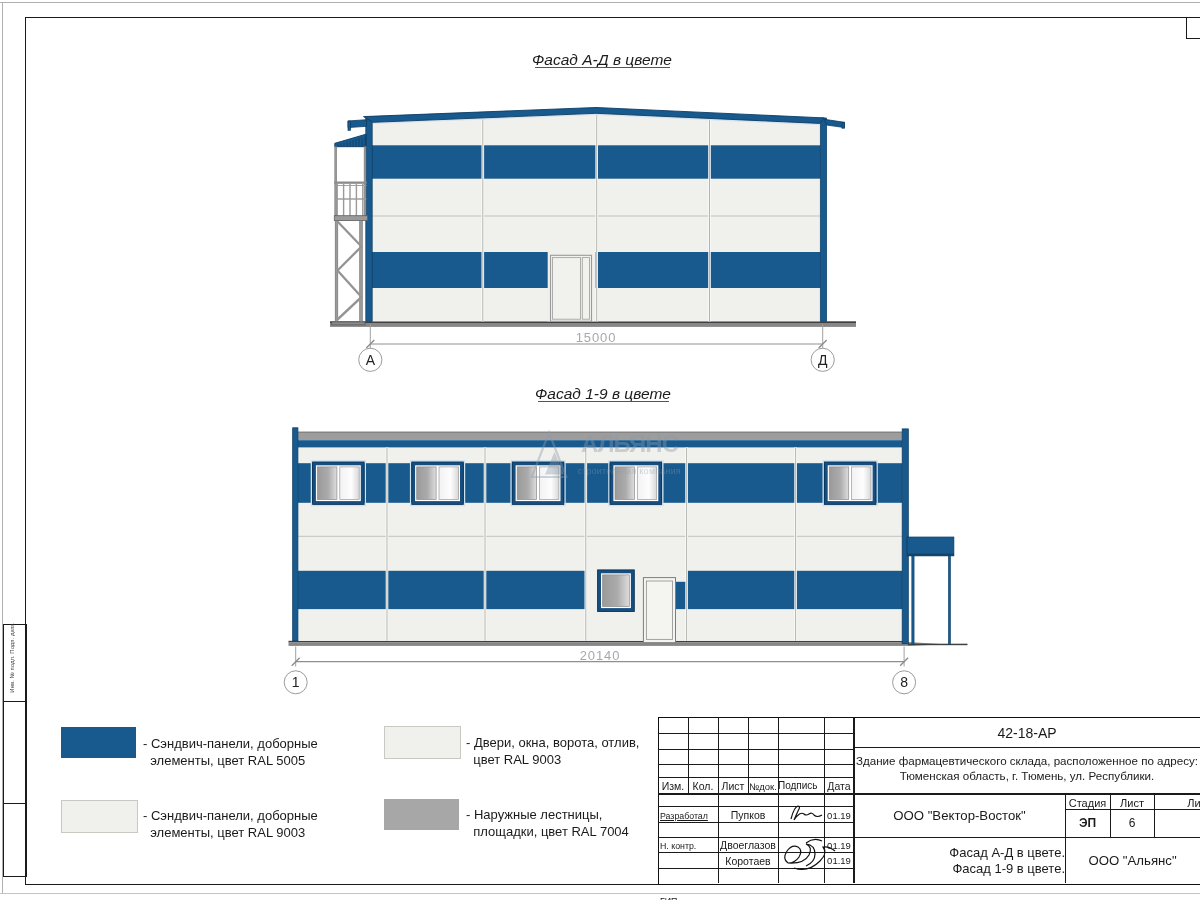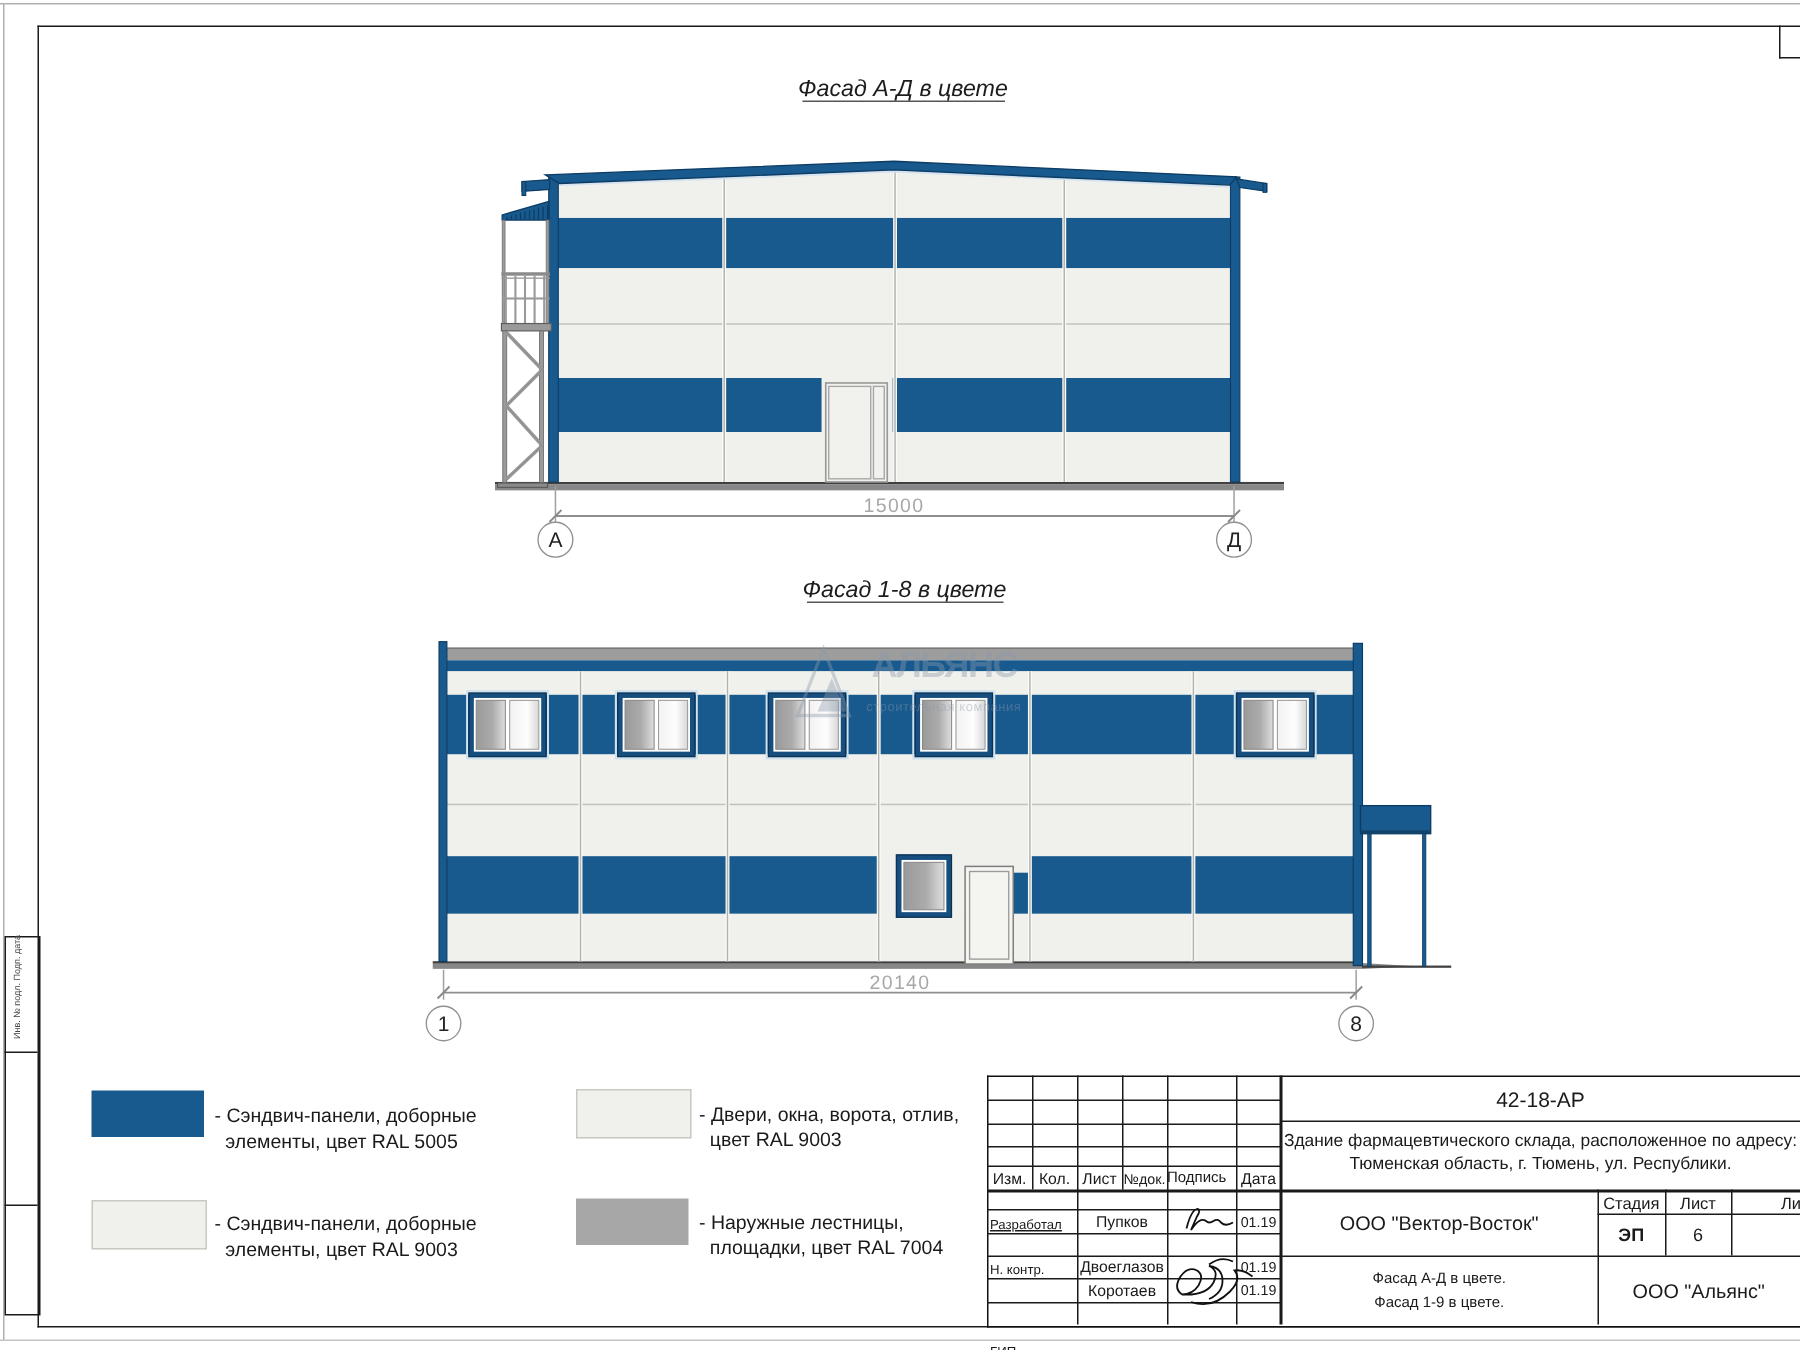--- a/index.html
+++ b/index.html
@@ -21,21 +21,21 @@
 
 <div class="abs" style="left:3px;top:624px;width:22px;height:251px;border:1.2px solid #1a1a1a;"></div>
 <div class="abs" style="left:3px;top:701px;width:22px;height:1.2px;background:#1a1a1a;"></div>
 <div class="abs" style="left:3px;top:803px;width:22px;height:1.2px;background:#1a1a1a;"></div>
 
 <div class="txt" style="left:-23px;top:655px;font-size:6px;color:#444;transform:rotate(-90deg);transform-origin:center;width:70px;text-align:center;">Инв. № подл. Подп. дата</div>
 
 <div class="txt" style="left:452px;top:50.5px;width:300px;text-align:center;font-size:15.5px;font-style:italic;color:#1c1c1c;">Фасад А-Д в цвете</div>
 <div class="abs" style="left:534.5px;top:66.6px;width:135px;height:1px;background:#555;"></div>
 
-<div class="txt" style="left:453px;top:385px;width:300px;text-align:center;font-size:15.5px;font-style:italic;color:#1c1c1c;">Фасад 1-8 в цвете</div>
+<div class="txt" style="left:453px;top:385px;width:300px;text-align:center;font-size:15.5px;font-style:italic;color:#1c1c1c;">Фасад 1-9 в цвете</div>
 <div class="abs" style="left:538px;top:401.4px;width:131px;height:1px;background:#555;"></div>
 
 <svg class="abs" style="left:0;top:0;" width="1200" height="900" viewBox="0 0 1200 900">
 
 <g>
       <rect x="330" y="321.3" width="526" height="1.7" fill="#404040"></rect>
 <rect x="330" y="323" width="526" height="3.9" fill="#878787"></rect>
     </g>
 
 <g>
@@ -401,15 +401,15 @@
 <div class="ln" style="left:1065px;top:793.2px;width:1.4px;height:90px;"></div>
 <div class="ln" style="left:1109.6px;top:793.2px;width:1.2px;height:44px;"></div>
 <div class="ln" style="left:1154.2px;top:793.2px;width:1.2px;height:44px;"></div>
 <div class="ln" style="left:1065px;top:809.2px;width:135px;height:1.1px;"></div>
 <div class="txt" style="left:1065px;top:796.5px;width:45px;text-align:center;font-size:11px;">Стадия</div>
 <div class="txt" style="left:1110px;top:796.5px;width:44px;text-align:center;font-size:11px;">Лист</div>
 <div class="txt" style="left:1154px;top:796.5px;width:69px;text-align:right;font-size:11px;">Листов</div>
 <div class="txt" style="left:1065px;top:816px;width:45px;text-align:center;font-size:12px;font-weight:bold;">ЭП</div>
 <div class="txt" style="left:1110px;top:816px;width:44px;text-align:center;font-size:12px;">6</div>
 
-<div class="txt" style="left:854px;top:845px;width:211px;text-align:center;font-size:10px;line-height:16px;">Фасад А-Д в цвете.<br>Фасад 1-9 в цвете.</div>
+<div class="txt" style="left:854px;top:845px;width:211px;text-align:right;font-size:13px;line-height:16px;">Фасад А-Д в цвете.<br>Фасад 1-9 в цвете.</div>
 
 <div class="txt" style="left:1065px;top:853px;width:135px;text-align:center;font-size:13.2px;">ООО "Альянс"</div>
 
 </body></html>

